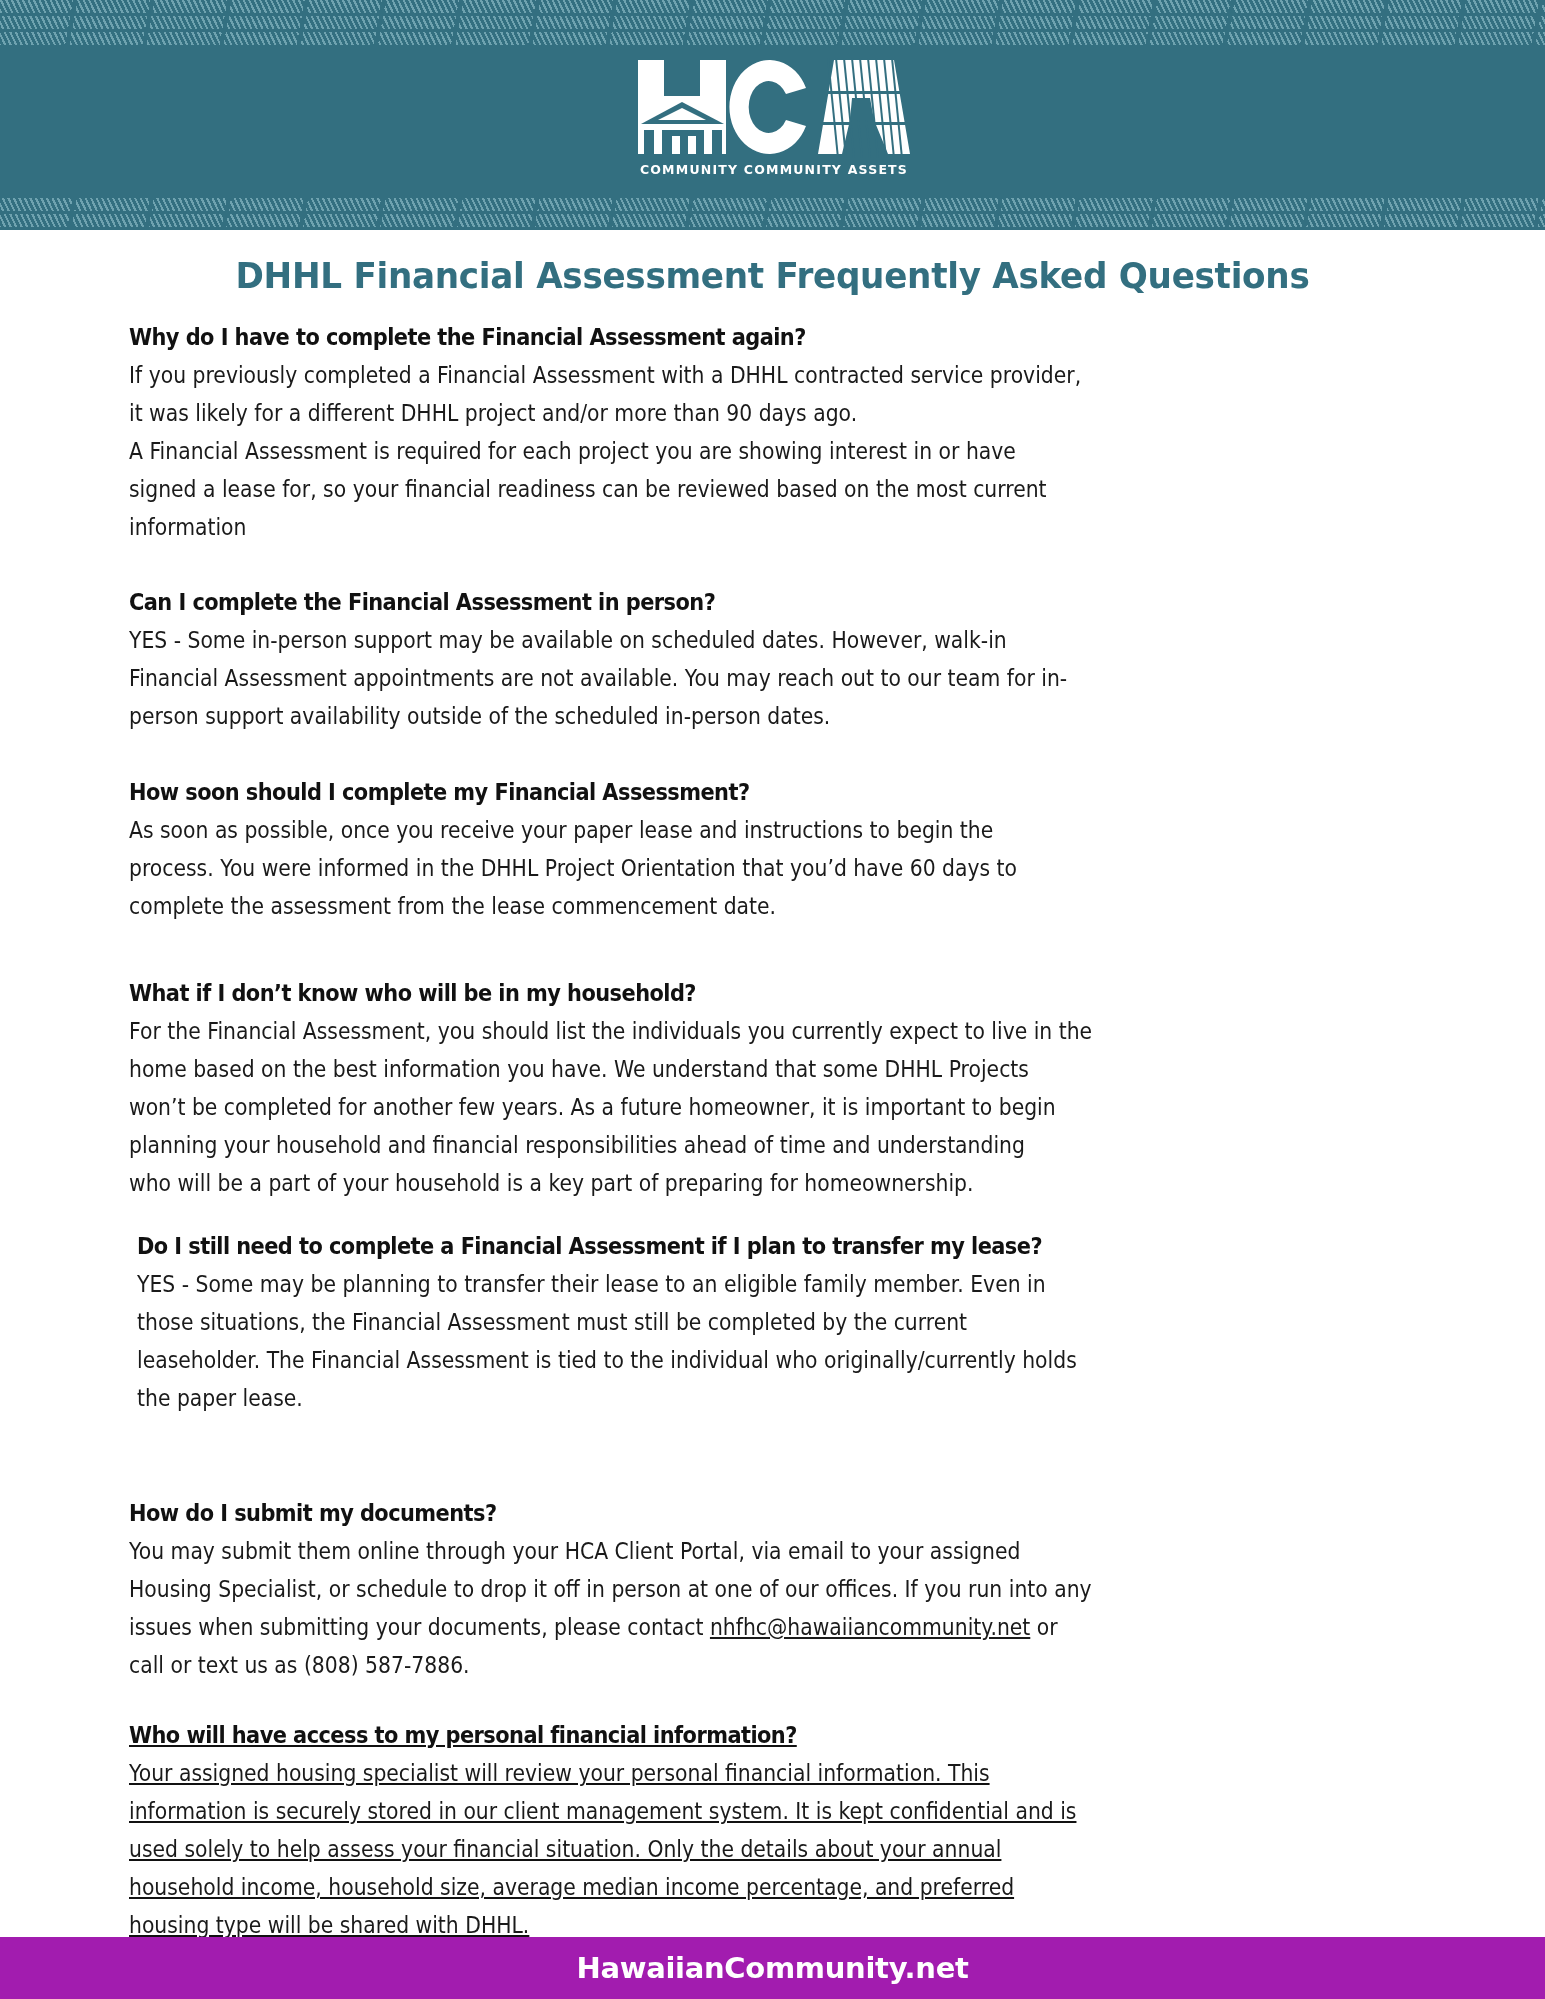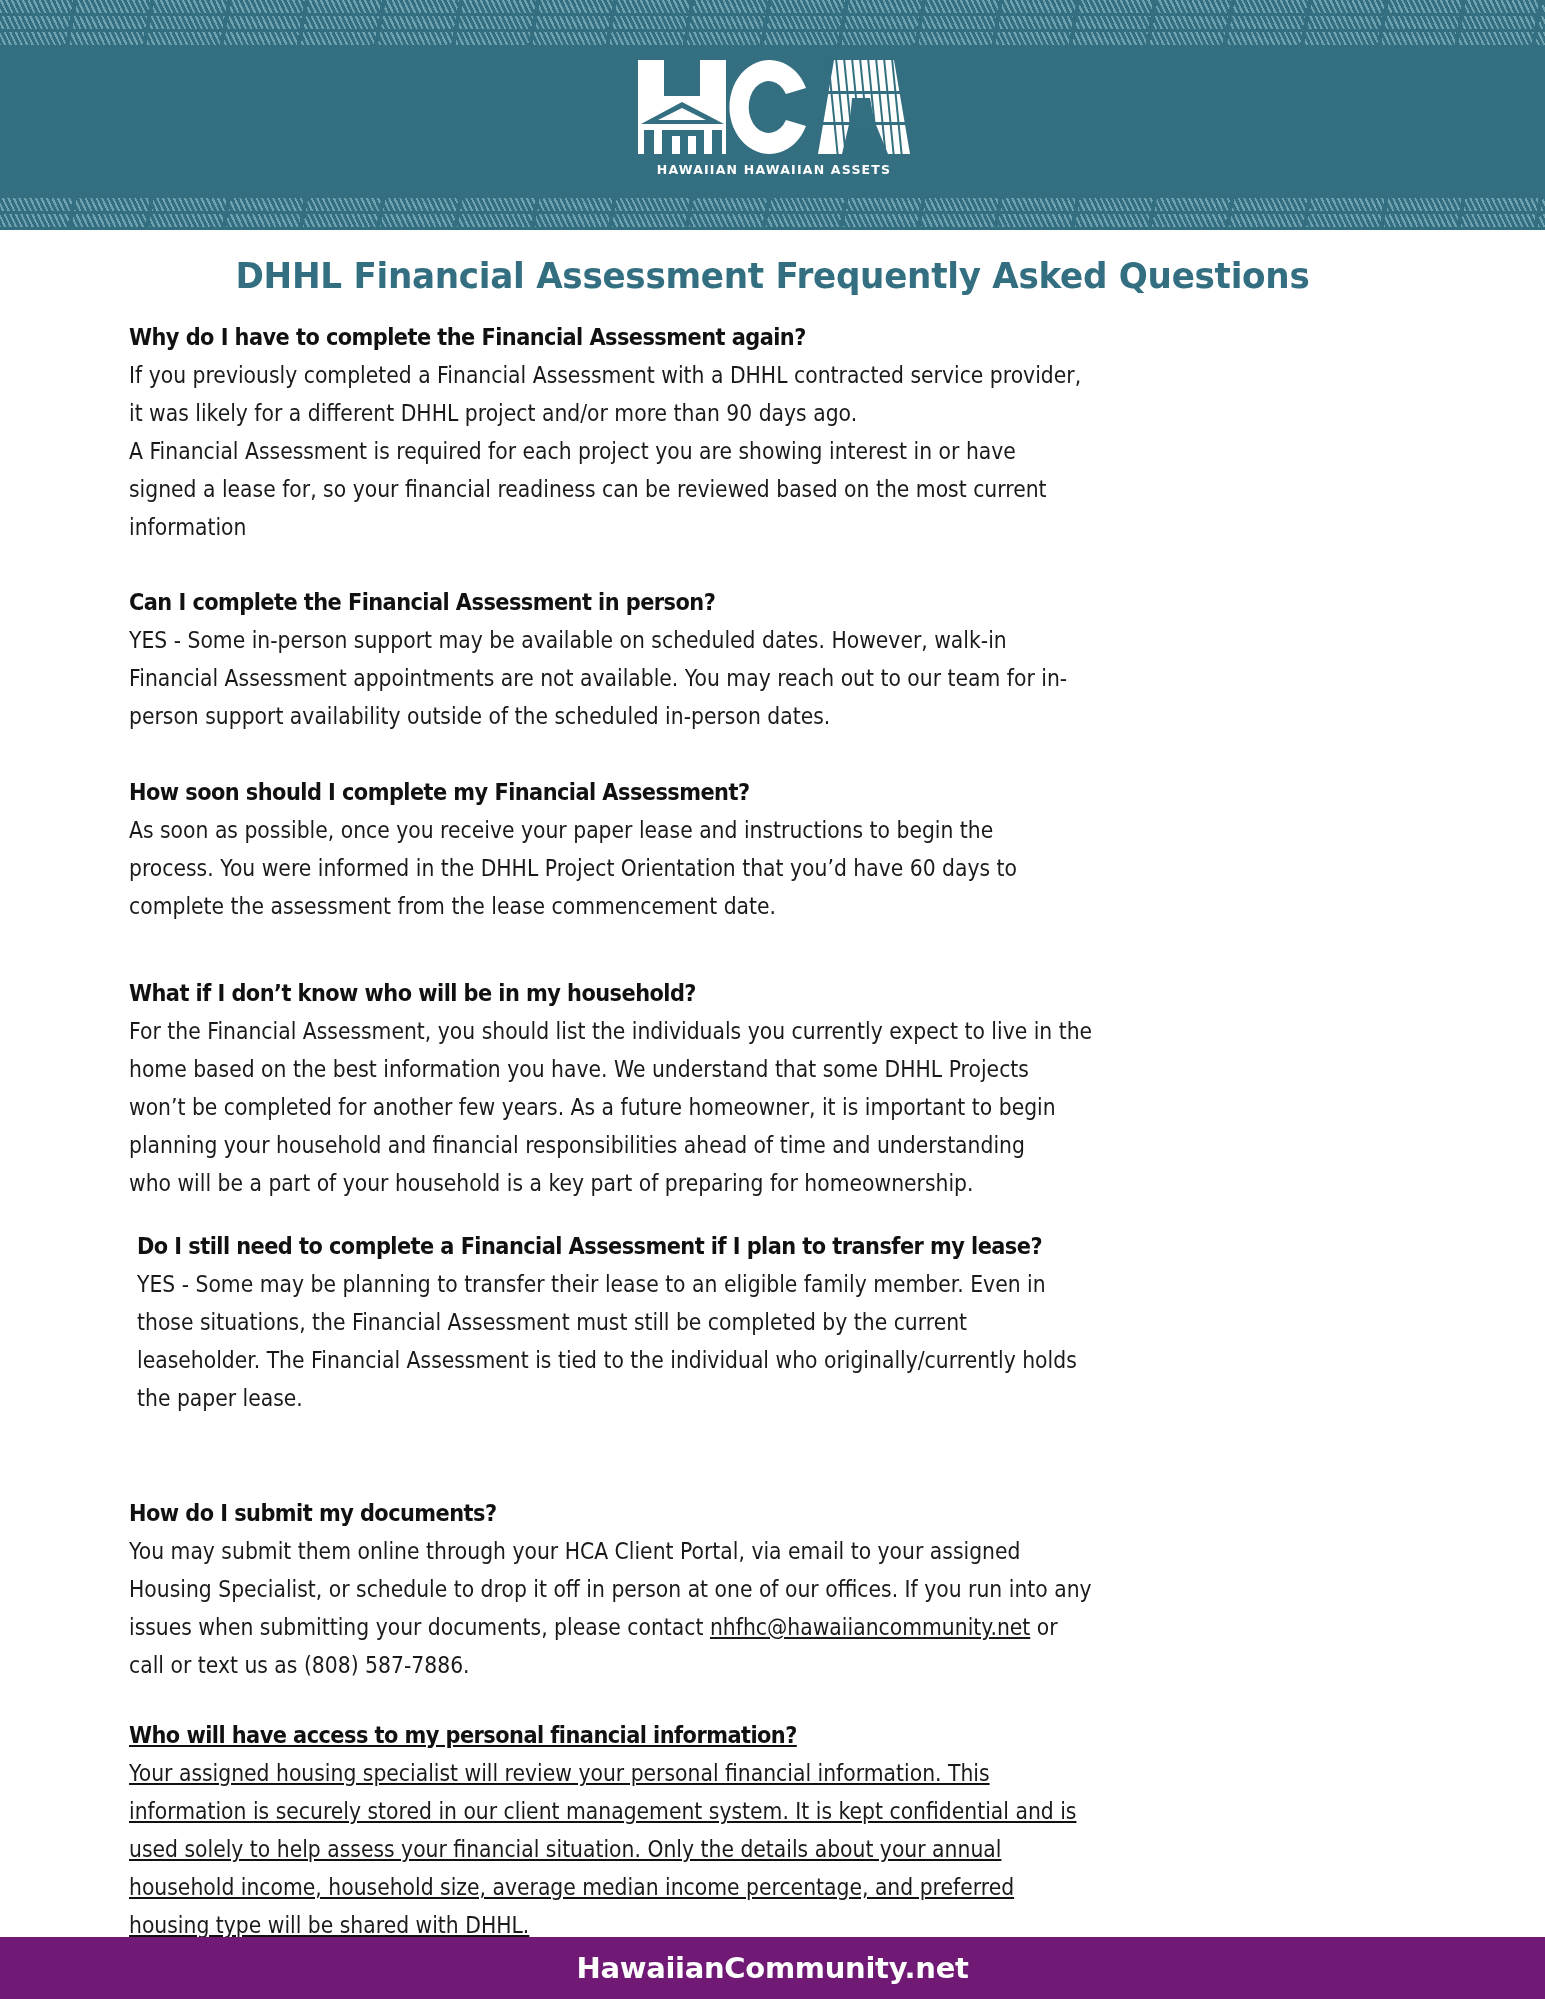--- a/index.html
+++ b/index.html
@@ -54,21 +54,21 @@
   .a {
     font-family: "DejaVu Sans", sans-serif;
     font-size: 23px; line-height: 38px; color: #1a1a1a;
     white-space: nowrap;
     transform: scaleX(0.885); transform-origin: left;
   }
   .a .line { display: block; }
   .a a { color: #1a1a1a; text-decoration: underline; }
   .footer {
     position: absolute; left: 0; top: 1937px; width: 1545px; height: 62px;
-    background: #701a75;
+    background: #a21caf;
     display: flex; align-items: center; justify-content: center;
   }
   .footer-text {
     font-family: "DejaVu Sans", sans-serif; font-weight: bold;
     font-size: 29px; color: #ffffff; letter-spacing: -0.3px;
   }
 </style>
 </head>
 <body>
 
@@ -113,21 +113,21 @@
         <line x1="238" y1="0" x2="248" y2="100"></line>
         <line x1="246" y1="0" x2="256" y2="100"></line>
         <line x1="254" y1="0" x2="264" y2="100"></line>
       </g>
       <g fill="#336f80">
         <rect x="180" y="33" width="92" height="3"></rect>
         <rect x="180" y="64" width="92" height="3"></rect>
         <polygon points="214,40 232,40 236,62 212,62"></polygon>
       </g>
     </svg>
-    <div class="logo-tagline">HAWAIIAN HAWAIIAN ASSETS</div>
+    <div class="logo-tagline">COMMUNITY COMMUNITY ASSETS</div>
   </div>
 </div>
 
 <div class="page-title">DHHL Financial Assessment Frequently Asked Questions</div>
 
 <div class="faq" style="top:318px;">
   <div class="q">Why do I have to complete the Financial Assessment again?</div>
   <div class="a">
     <span class="line">If you previously completed a Financial Assessment with a DHHL contracted service provider,</span>
     <span class="line">it was likely for a different DHHL project and/or more than 90 days ago.</span>

